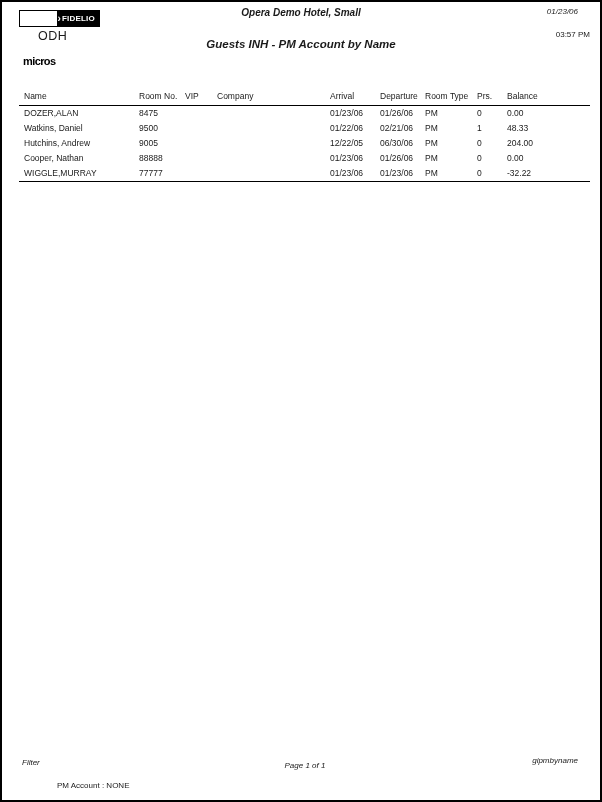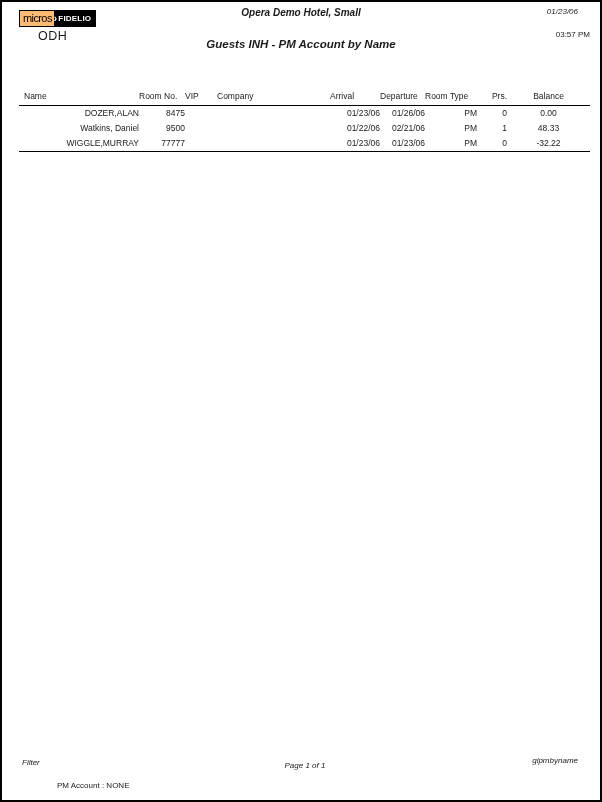--- a/index.html
+++ b/index.html
@@ -8,22 +8,22 @@
     background:#ffffff; border:2px solid #000;
     font-family:"Liberation Sans", sans-serif; color:#1a1a1a;
     overflow:hidden;
   }
   
   .brand {
     position:absolute; left:17px; top:8px; height:17px;
     display:flex; align-items:stretch; border:1px solid #000; box-sizing:border-box;
   }
   .brand-micros {
-    background:#fdba74; color:#000; font-weight:normal; font-size:11px;
-    line-height:15px; padding:0 2px 0 3px; letter-spacing:-0.6px;
+    background:#fdba74; color:#000; font-weight:bold; font-size:11px;
+    line-height:15px; padding:0 2px 0 3px; letter-spacing:-0.6px;margin-top:43px;
   }
   .brand-fidelio {
     background:#000; color:#fff; font-weight:bold; font-size:8px;
     display:flex; align-items:center; padding:0 4px 0 0; letter-spacing:0.2px;
   }
   .brand-arrow { font-size:10px; font-weight:bold; margin:-1px 1px 0 0; }
   .prop-code { position:absolute; left:36px; top:27px; font-weight:normal; font-size:12.5px; letter-spacing:0.5px; }
   .hotel-name {
     position:absolute; top:5px; left:0; right:0; text-align:center;
     font-style:italic; font-weight:bold; font-size:10px;
@@ -39,25 +39,25 @@
     position:absolute; left:17px; top:88px; width:571px;
     border-collapse:collapse; table-layout:fixed; font-size:8.5px;
   }
   table.report th {
     font-weight:normal; text-align:left; vertical-align:bottom;
     padding:0 0 4px 0; height:15px; box-sizing:border-box;
     border-bottom:1px solid #000; white-space:nowrap; overflow:hidden;
   }
   table.report td {
     padding:0; height:15px; vertical-align:middle;
-    white-space:nowrap; overflow:hidden;text-align:right;
+    white-space:nowrap; overflow:hidden;
   }
   table.report .pad-l { padding-left:5px;margin-left:12px; }
-  table.report .num { text-align:center; }
-  table.report .ctr { text-align:right; }
+  table.report .num { text-align:left; }
+  table.report .ctr { text-align:left; }
   table.report tbody tr:last-child td { border-bottom:1px solid #000; }
   
   .foot-filter-label { position:absolute; left:20px;  top:756px; font-style:italic; font-size:8px; }
   .foot-filter-value { position:absolute; left:55px;  top:756px; font-size:8px;margin-top:23px; }
   .foot-page  { position:absolute; left:8px; right:0; top:759px; text-align:center; font-style:italic; font-size:8px; }
   .foot-code  { position:absolute; right:22px; top:754px; font-style:italic; font-size:8px; }
 </style>
 </head>
 <body>
 
@@ -119,20 +119,42 @@
         <td>9500</td>
         <td></td>
         <td></td>
         <td>01/22/06</td>
         <td>02/21/06</td>
         <td>PM</td>
         <td class="ctr">1</td>
         <td class="num">48.33</td>
       </tr>
       <tr>
+        <td class="pad-l">Hutchins, Andrew</td>
+        <td>9005</td>
+        <td></td>
+        <td></td>
+        <td>12/22/05</td>
+        <td>06/30/06</td>
+        <td>PM</td>
+        <td class="ctr">0</td>
+        <td class="num">204.00</td>
+      </tr>
+      <tr>
+        <td class="pad-l">Cooper, Nathan</td>
+        <td>88888</td>
+        <td></td>
+        <td></td>
+        <td>01/23/06</td>
+        <td>01/26/06</td>
+        <td>PM</td>
+        <td class="ctr">0</td>
+        <td class="num">0.00</td>
+      </tr>
+      <tr>
         <td class="pad-l">WIGGLE,MURRAY</td>
         <td>77777</td>
         <td></td>
         <td></td>
         <td>01/23/06</td>
         <td>01/23/06</td>
         <td>PM</td>
         <td class="ctr">0</td>
         <td class="num">-32.22</td>
       </tr>

